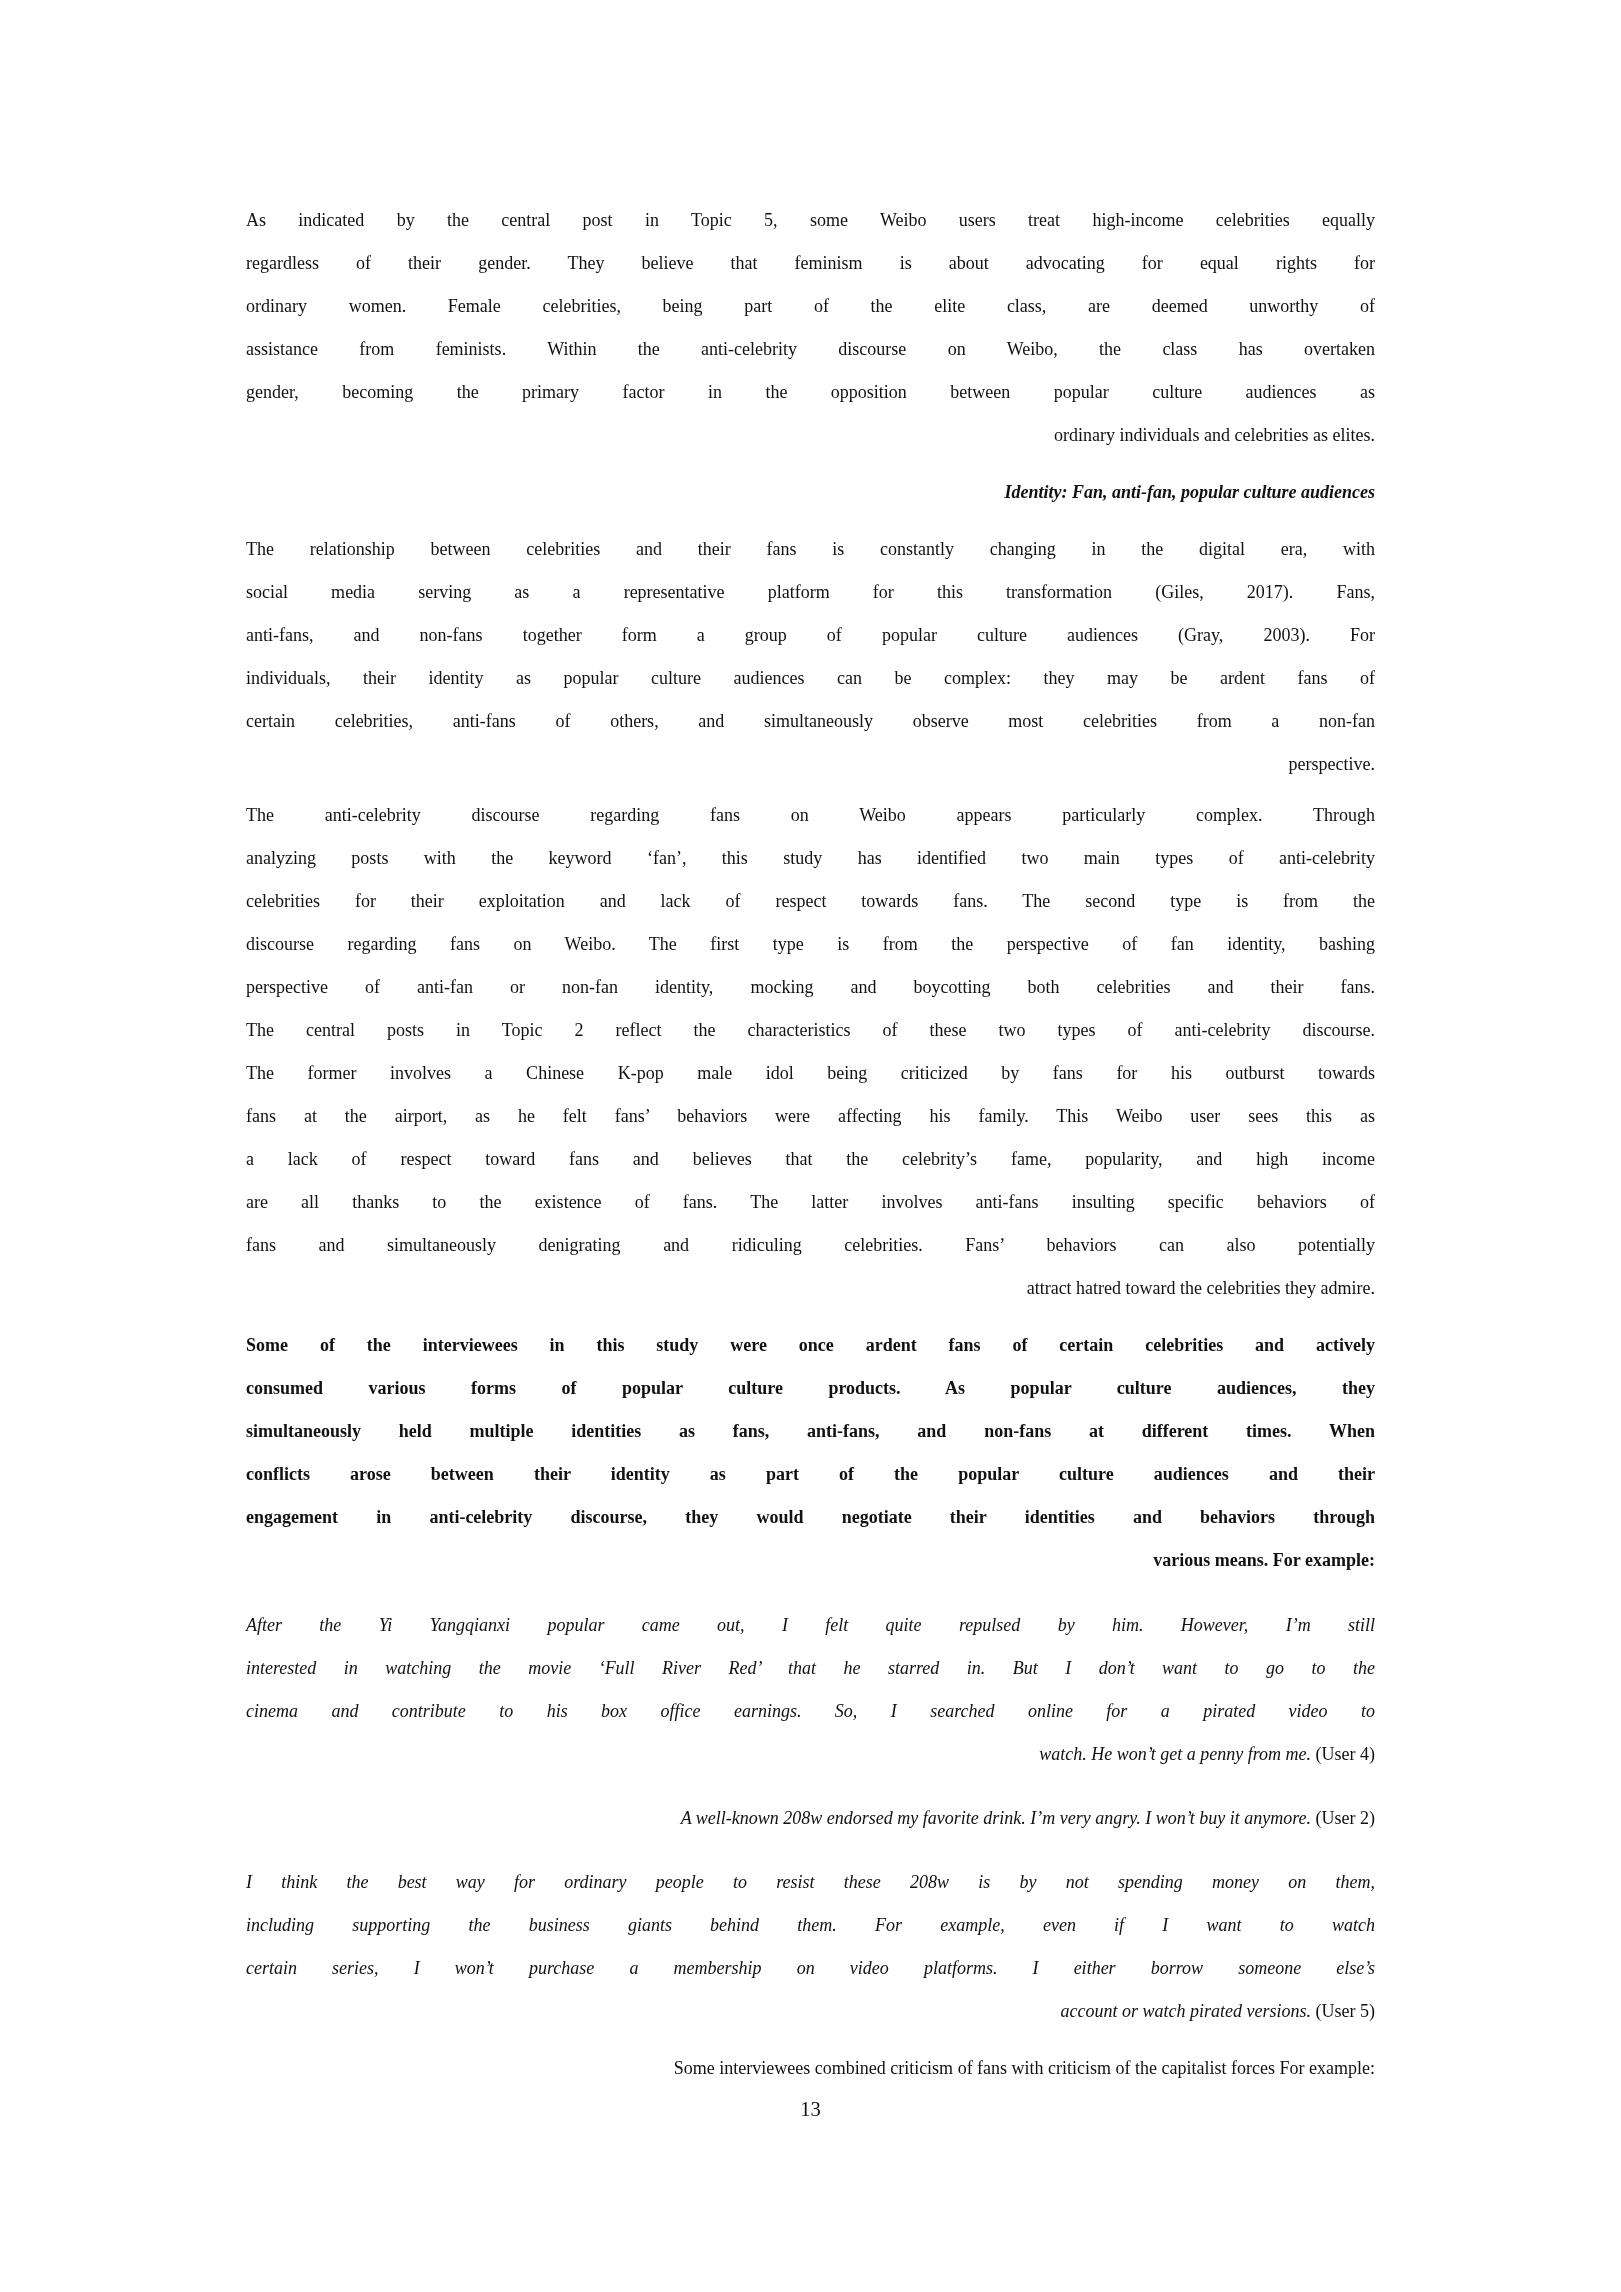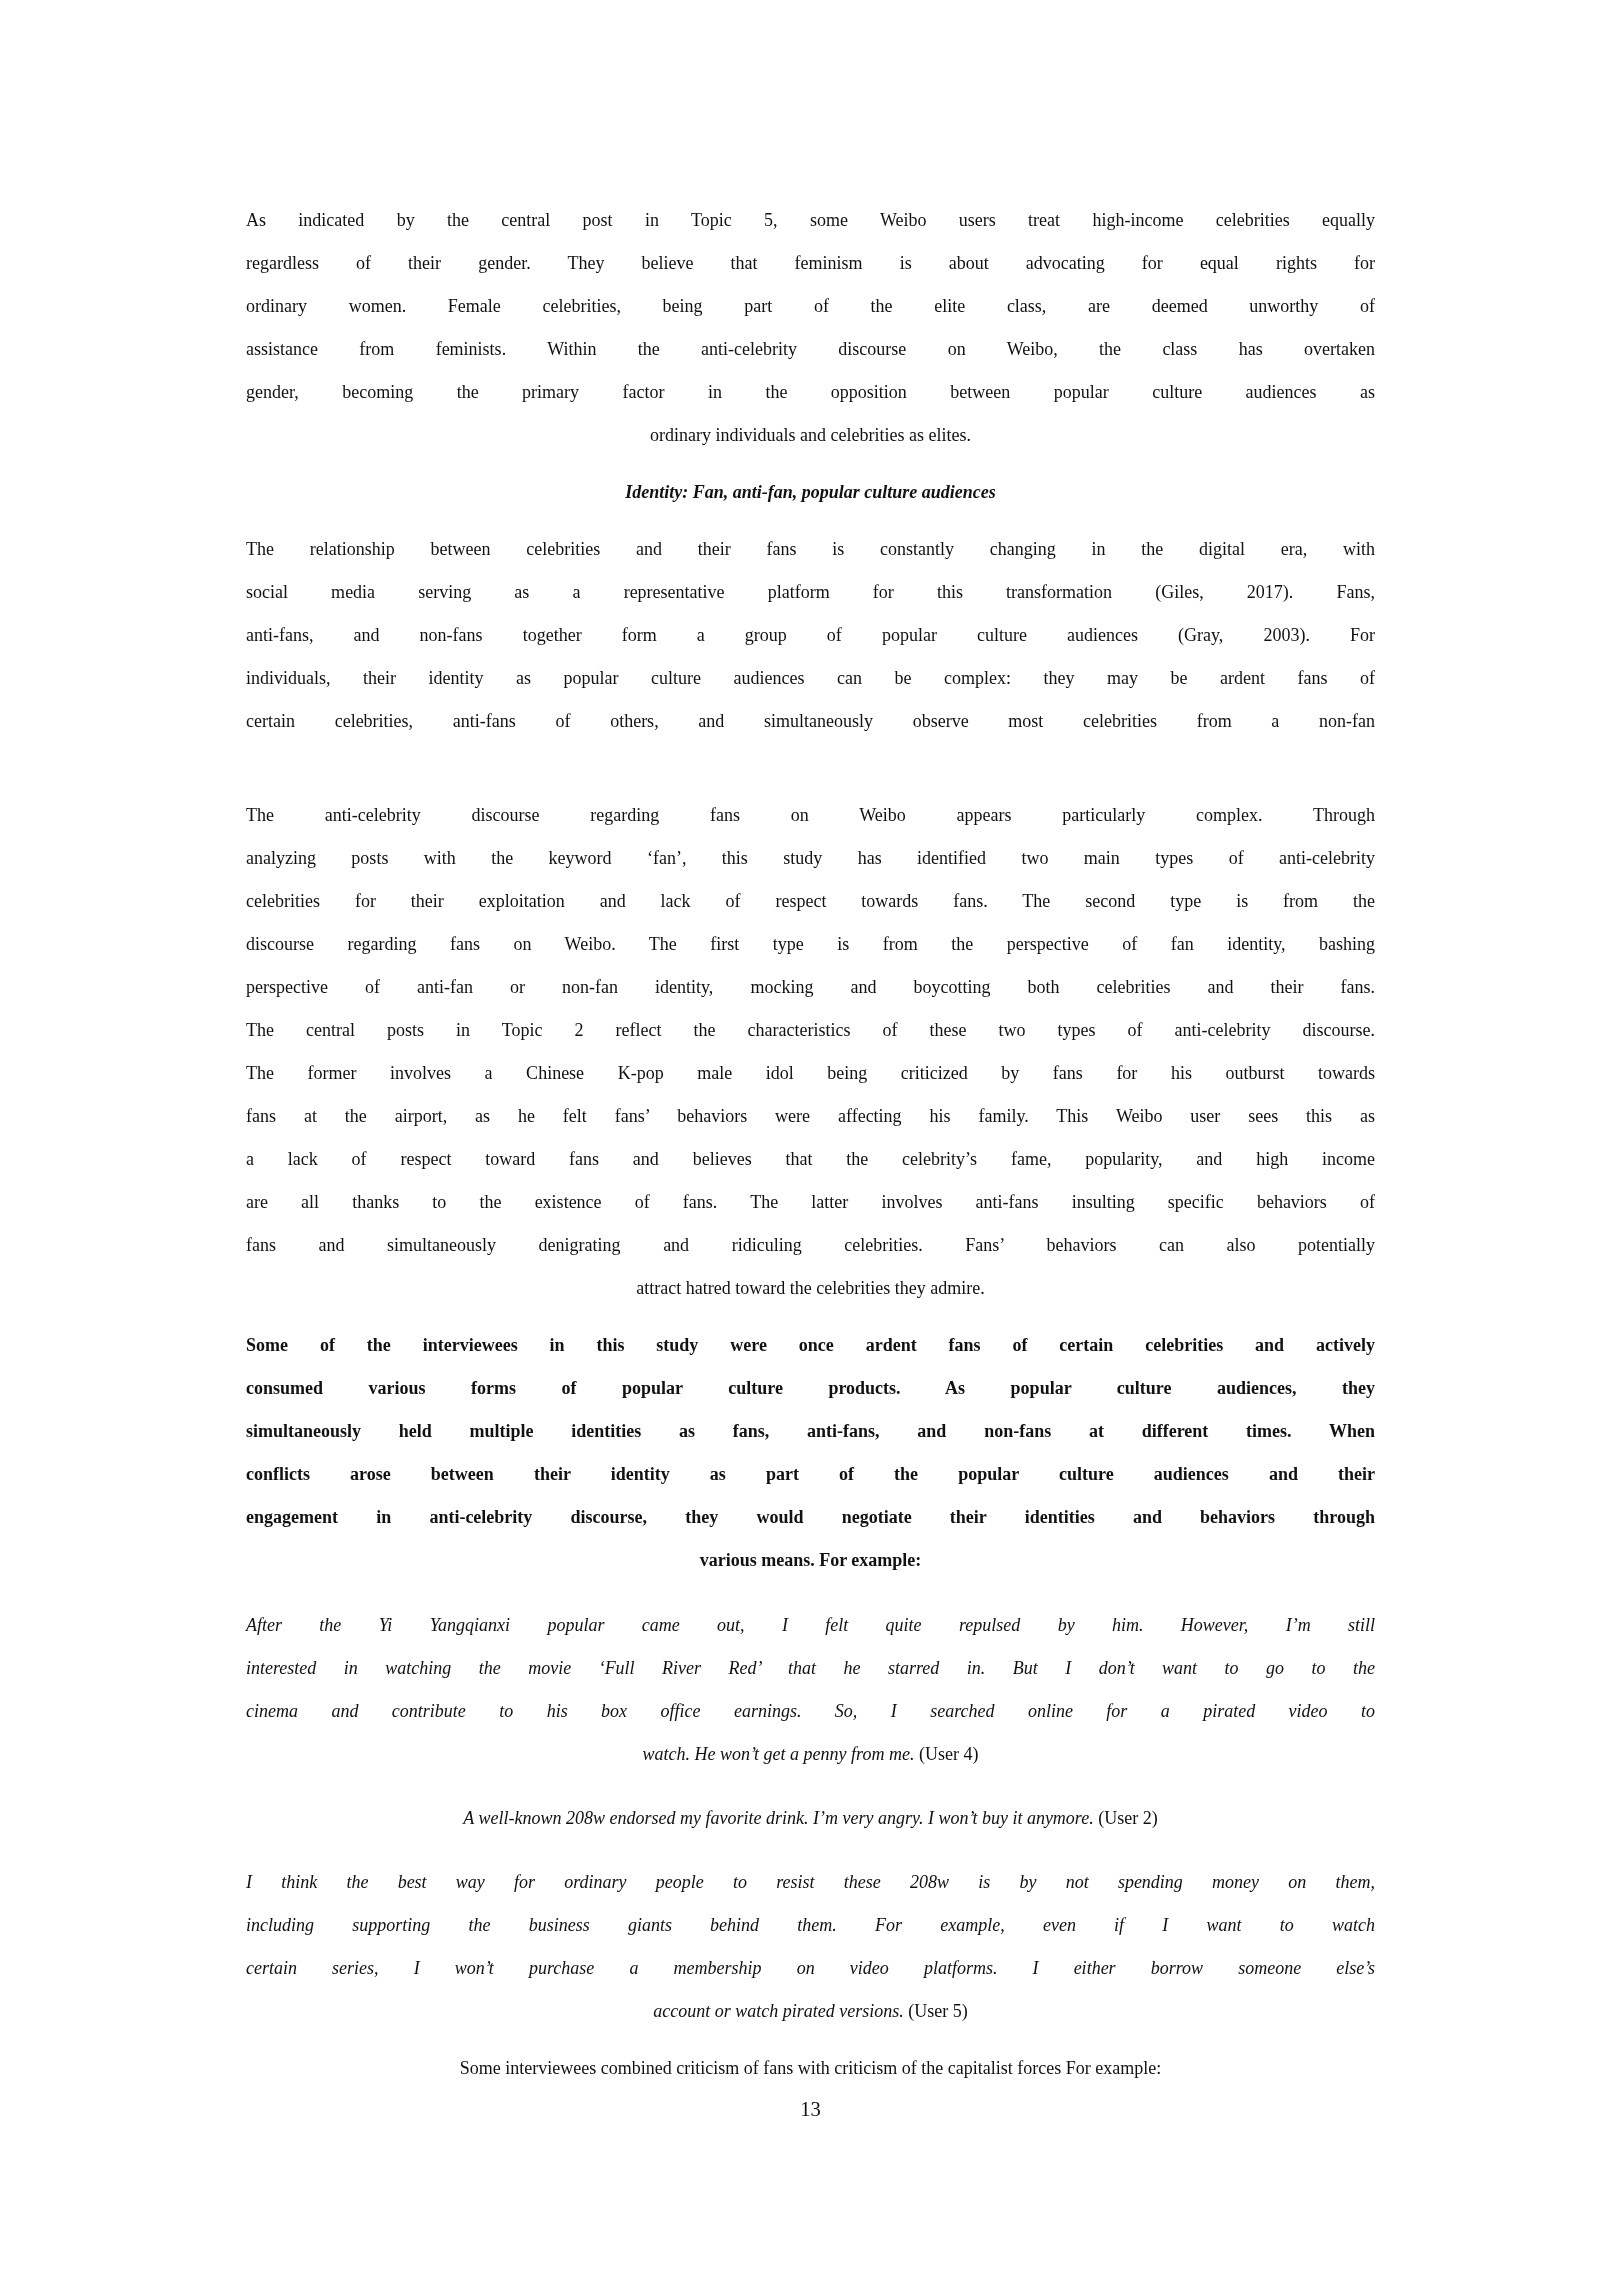--- a/index.html
+++ b/index.html
@@ -5,21 +5,21 @@
   html, body { margin: 0; padding: 0; background: #ffffff; }
   body { width: 1621px; height: 2293px; position: relative; overflow: hidden; }
   .page { position: absolute; left: 0; top: 0; width: 1621px; height: 2293px; background: #fff; }
   .text-block {
     position: absolute; left: 246px; width: 1129px;
     font-family: "Liberation Serif", "DejaVu Serif", serif;
     font-size: 18px; color: #111; line-height: 43px;
   }
   .line { display: block; height: 43px; white-space: nowrap; overflow: visible; }
   .line.j { text-align: justify; text-align-last: justify; white-space: normal; }
-  .line.l { text-align: center; }
+  .line.l { text-align: right; }
   .it { font-style: italic; }
   .heading { font-style: italic; font-weight: bold; }
   .pagenum {
     position: absolute; left: 0; width: 1621px; text-align: center; top: 2098px;
     font-family: Liberation Serif, serif; font-size: 20.6px; color: #111;
   }
 </style>
 </head>
 <body>
 
@@ -37,20 +37,21 @@
   <div class="text-block" style="top:471px;">
     <span class="line l heading">Identity: Fan, anti-fan, popular culture audiences</span>
   </div>
 
   <div class="text-block" style="top:513px;margin-top:15px;">
     <span class="line j">The relationship between celebrities and their fans is constantly changing in the digital era, with</span>
     <span class="line j">social media serving as a representative platform for this transformation (Giles, 2017). Fans,</span>
     <span class="line j">anti-fans, and non-fans together form a group of popular culture audiences (Gray, 2003). For</span>
     <span class="line j">individuals, their identity as popular culture audiences can be complex: they may be ardent fans of</span>
     <span class="line j">certain celebrities, anti-fans of others, and simultaneously observe most celebrities from a non-fan</span>
+    <span class="line l">perspective.</span>
   </div>
 
   <div class="text-block" style="top:794px;">
     <span class="line j">The anti-celebrity discourse regarding fans on Weibo appears particularly complex. Through</span>
     <span class="line j">analyzing posts with the keyword ‘fan’, this study has identified two main types of anti-celebrity</span>
     <span class="line j">celebrities for their exploitation and lack of respect towards fans. The second type is from the</span>
     <span class="line j">discourse regarding fans on Weibo. The first type is from the perspective of fan identity, bashing</span>
     <span class="line j">perspective of anti-fan or non-fan identity, mocking and boycotting both celebrities and their fans.</span>
     <span class="line j">The central posts in Topic 2 reflect the characteristics of these two types of anti-celebrity discourse.</span>
     <span class="line j">The former involves a Chinese K-pop male idol being criticized by fans for his outburst towards</span>

